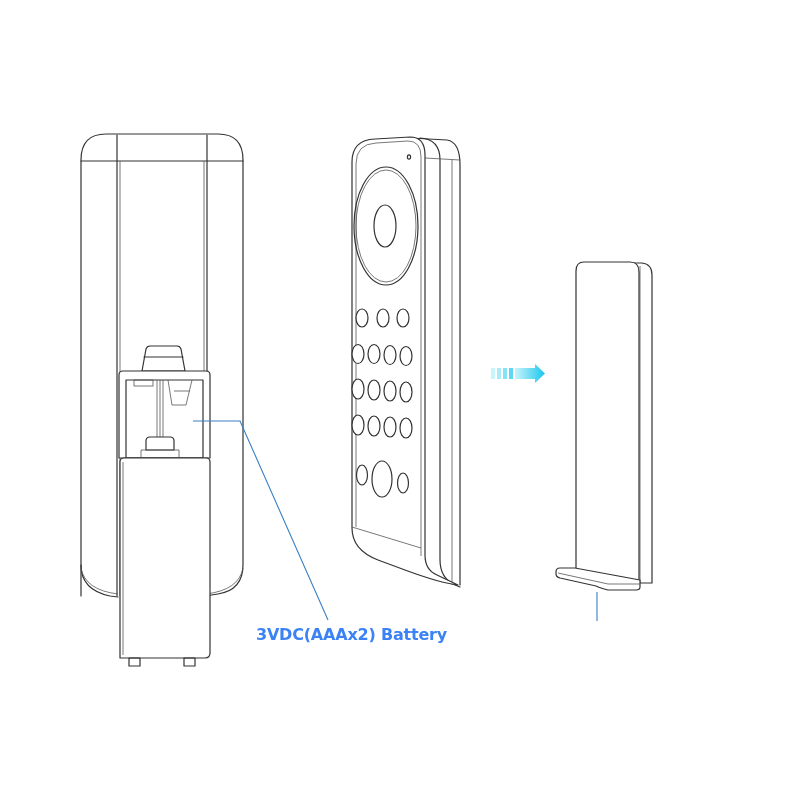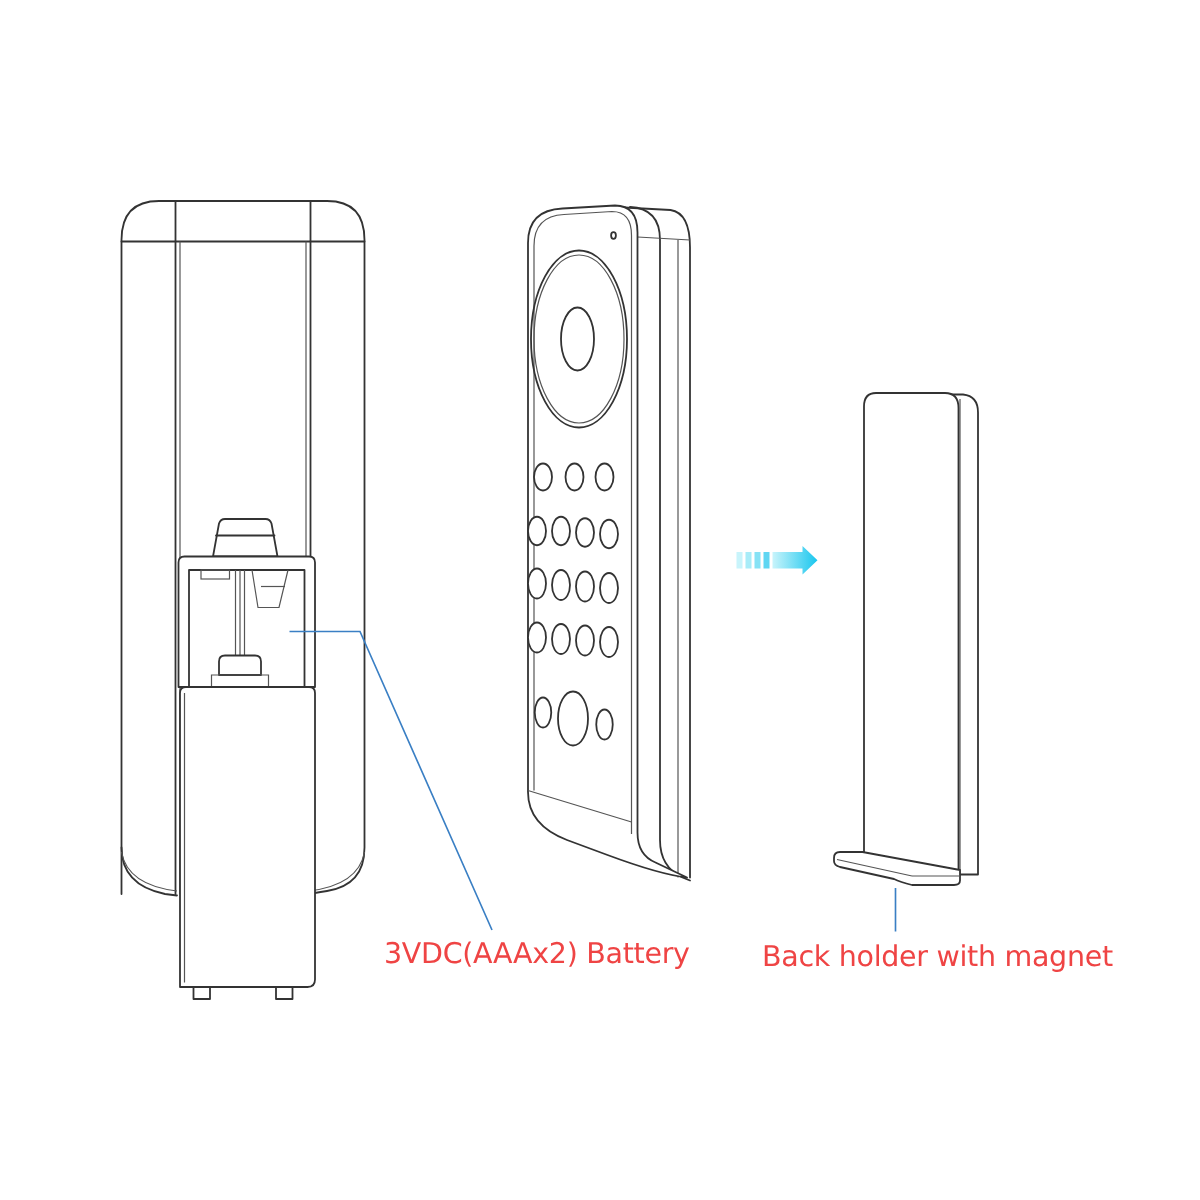--- a/index.html
+++ b/index.html
@@ -1,23 +1,23 @@
 <!DOCTYPE html>
 <html><head>
 <meta charset="utf-8">
 <style>
   html, body { margin: 0; padding: 0; background: #ffffff; }
   body { width: 800px; height: 800px; position: relative; overflow: hidden; font-family: "DejaVu Sans", sans-serif; }
   .canvas { position: absolute; left: 0; top: 0; width: 800px; height: 800px; }
   .label {
     position: absolute;
     font-family: "DejaVu Sans", sans-serif;
-    font-size: 19px;
-    font-weight: 400;
-    color: #ef4444;
+    font-size: 16px;
+    font-weight: 700;
+    color: #3b82f6;
     letter-spacing: -0.2px;
     white-space: nowrap;
   }
   #battery-label { left: 256px; top: 625px; }
   #holder-label { left: 508px; top: 627px; }
   svg { position: absolute; left: 0; top: 0; }
   .ln { fill: none; stroke: #333; stroke-width: 1.2; stroke-linejoin: round; stroke-linecap: round; }
   .ln-thin { fill: none; stroke: #555; stroke-width: 0.8; }
   .fill-w { fill: #fff; stroke: #333; stroke-width: 1.2; stroke-linejoin: round; }
   .callout { fill: none; stroke: #3a7fc4; stroke-width: 1.1; }
@@ -138,15 +138,14 @@
 
       <path class="fill-w" d="M556 572 Q556 568 560 568 L575 568 L640 580 L640 587 Q640 590 636 590 L608 590 Q600 588 596 586 L560 578 Q556 577 556 574 Z"></path>
       <line class="ln-thin" x1="558" y1="573" x2="608" y2="584"></line>
       <line class="ln-thin" x1="608" y1="584" x2="640" y2="584"></line>
 
       <line class="callout" x1="597" y1="592" x2="597" y2="621"></line>
     </g>
   </svg>
 
   <div id="battery-label" class="label">3VDC(AAAx2) Battery</div>
-  <div id="holder-label" class="label">Back holder with magnet</div>
 
 </div>
 
 </body></html>

